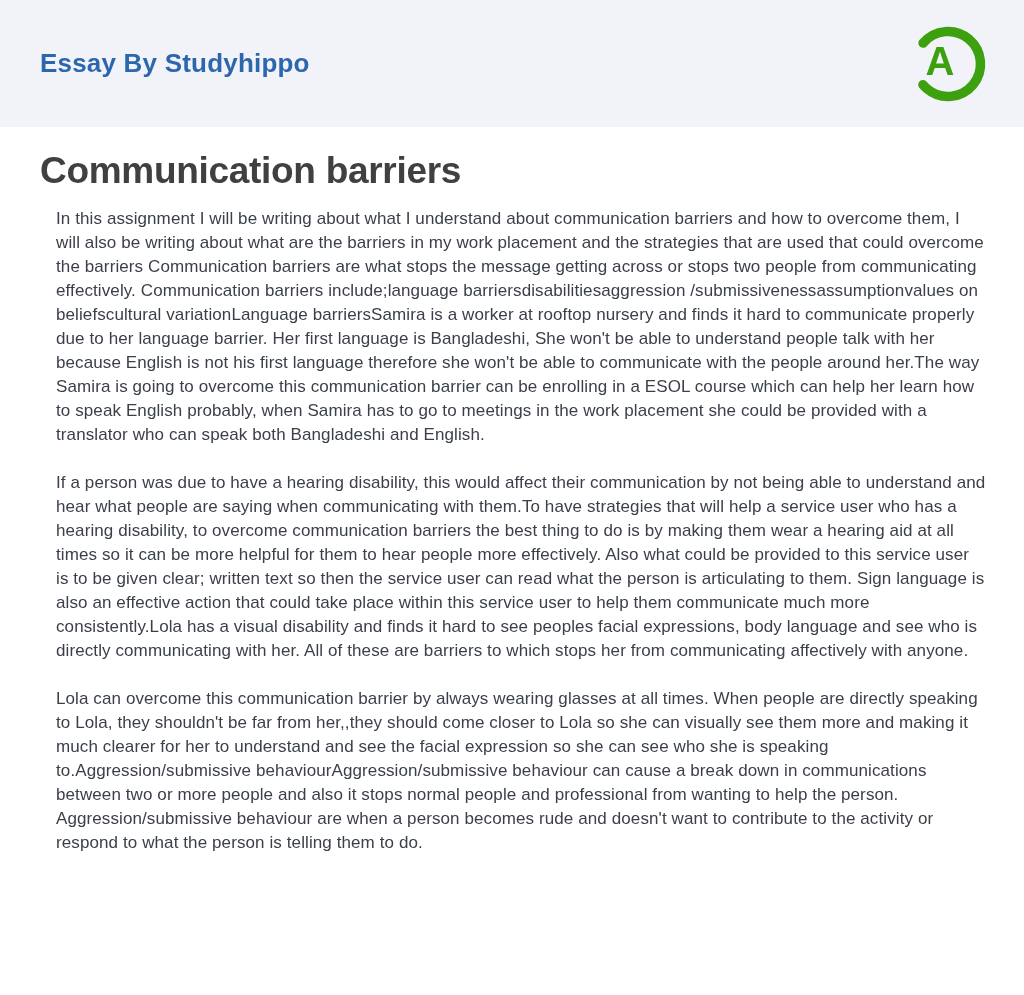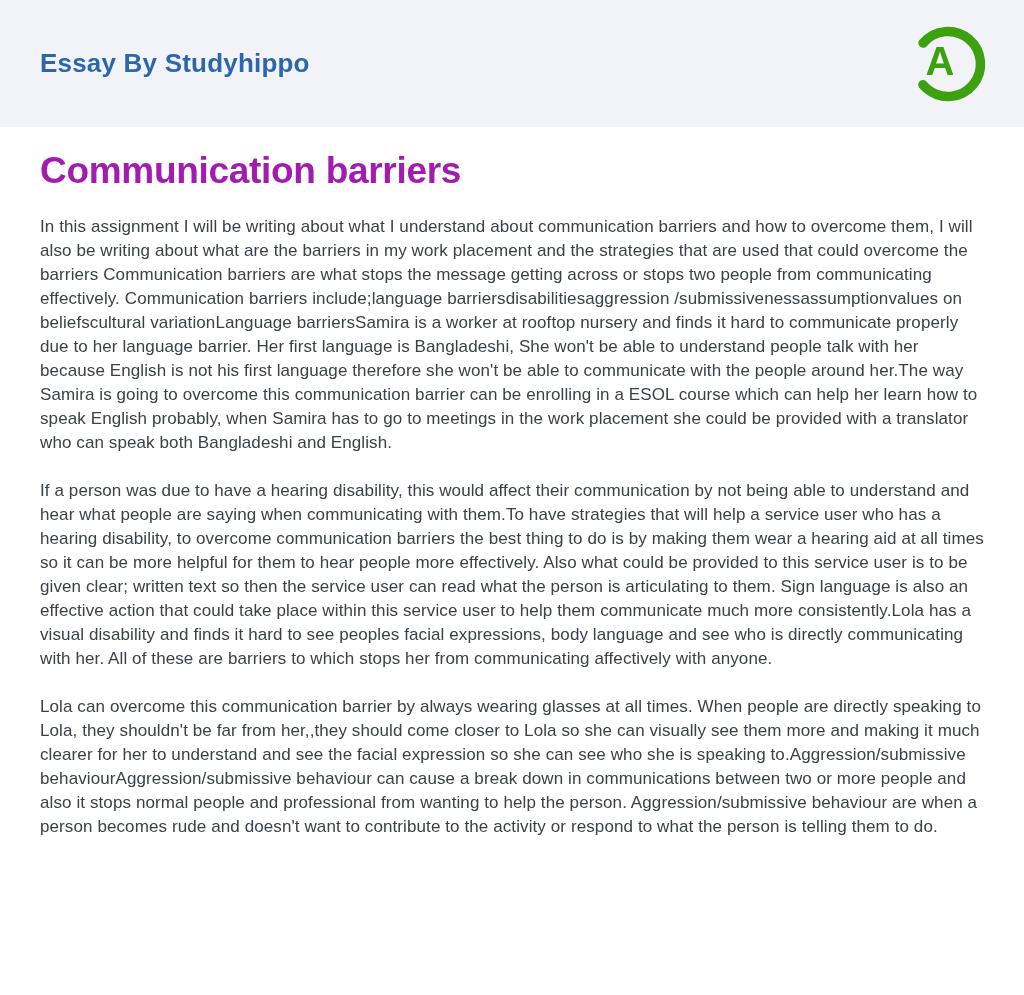--- a/index.html
+++ b/index.html
@@ -53,34 +53,35 @@
     color: #3da00f;
     font-size: 40px;
     font-weight: 700;
   }
 
   
   .essay-content {
     padding: 22px 38px 0 40px;
   }
   .essay-title {
-    color: #a21caf;
+    color: #404040;
     font-size: 37px;
     font-weight: 800;
     letter-spacing: -0.3px;
     line-height: 44px;
-    margin-bottom: 22px;
+    margin-bottom: 14px;
   }
   .essay-content p {
     color: #3a3f49;
     font-size: 17px;
     line-height: 24px;
     letter-spacing: 0.1px;
     margin-bottom: 24px;
     text-align: left;
+    margin-left: 16px;
   }
 </style>
 </head>
 <body>
 
 <header class="site-header">
   <div class="header-text">
     <div class="site-title">Essay By Studyhippo</div>
   </div>
   <div class="logo">

